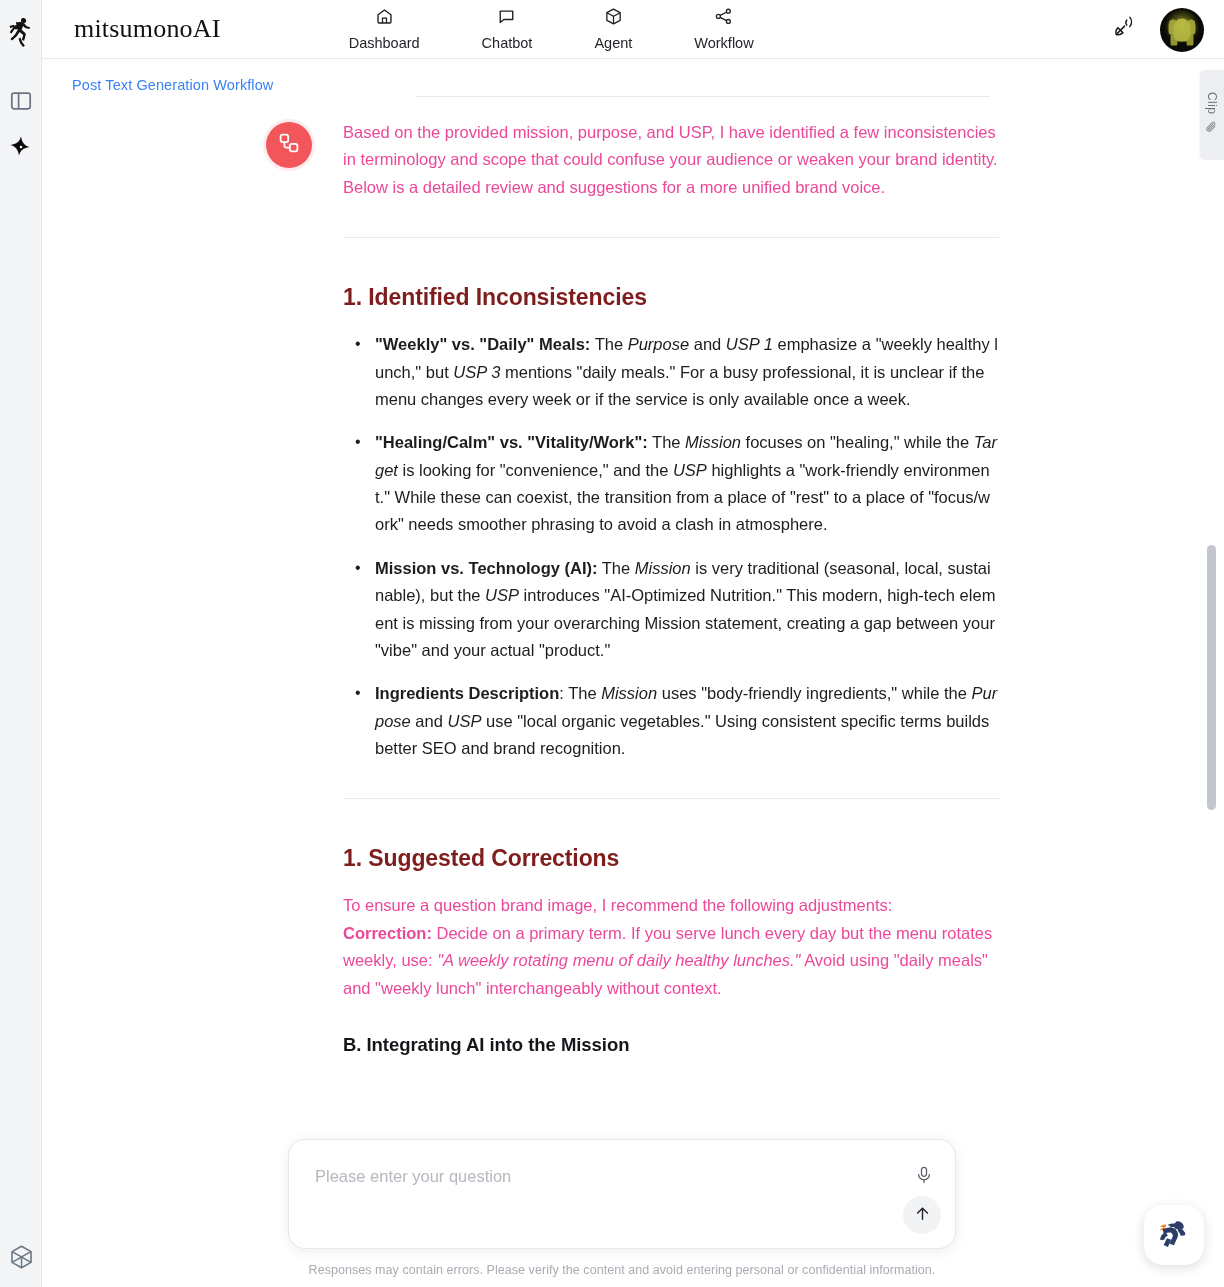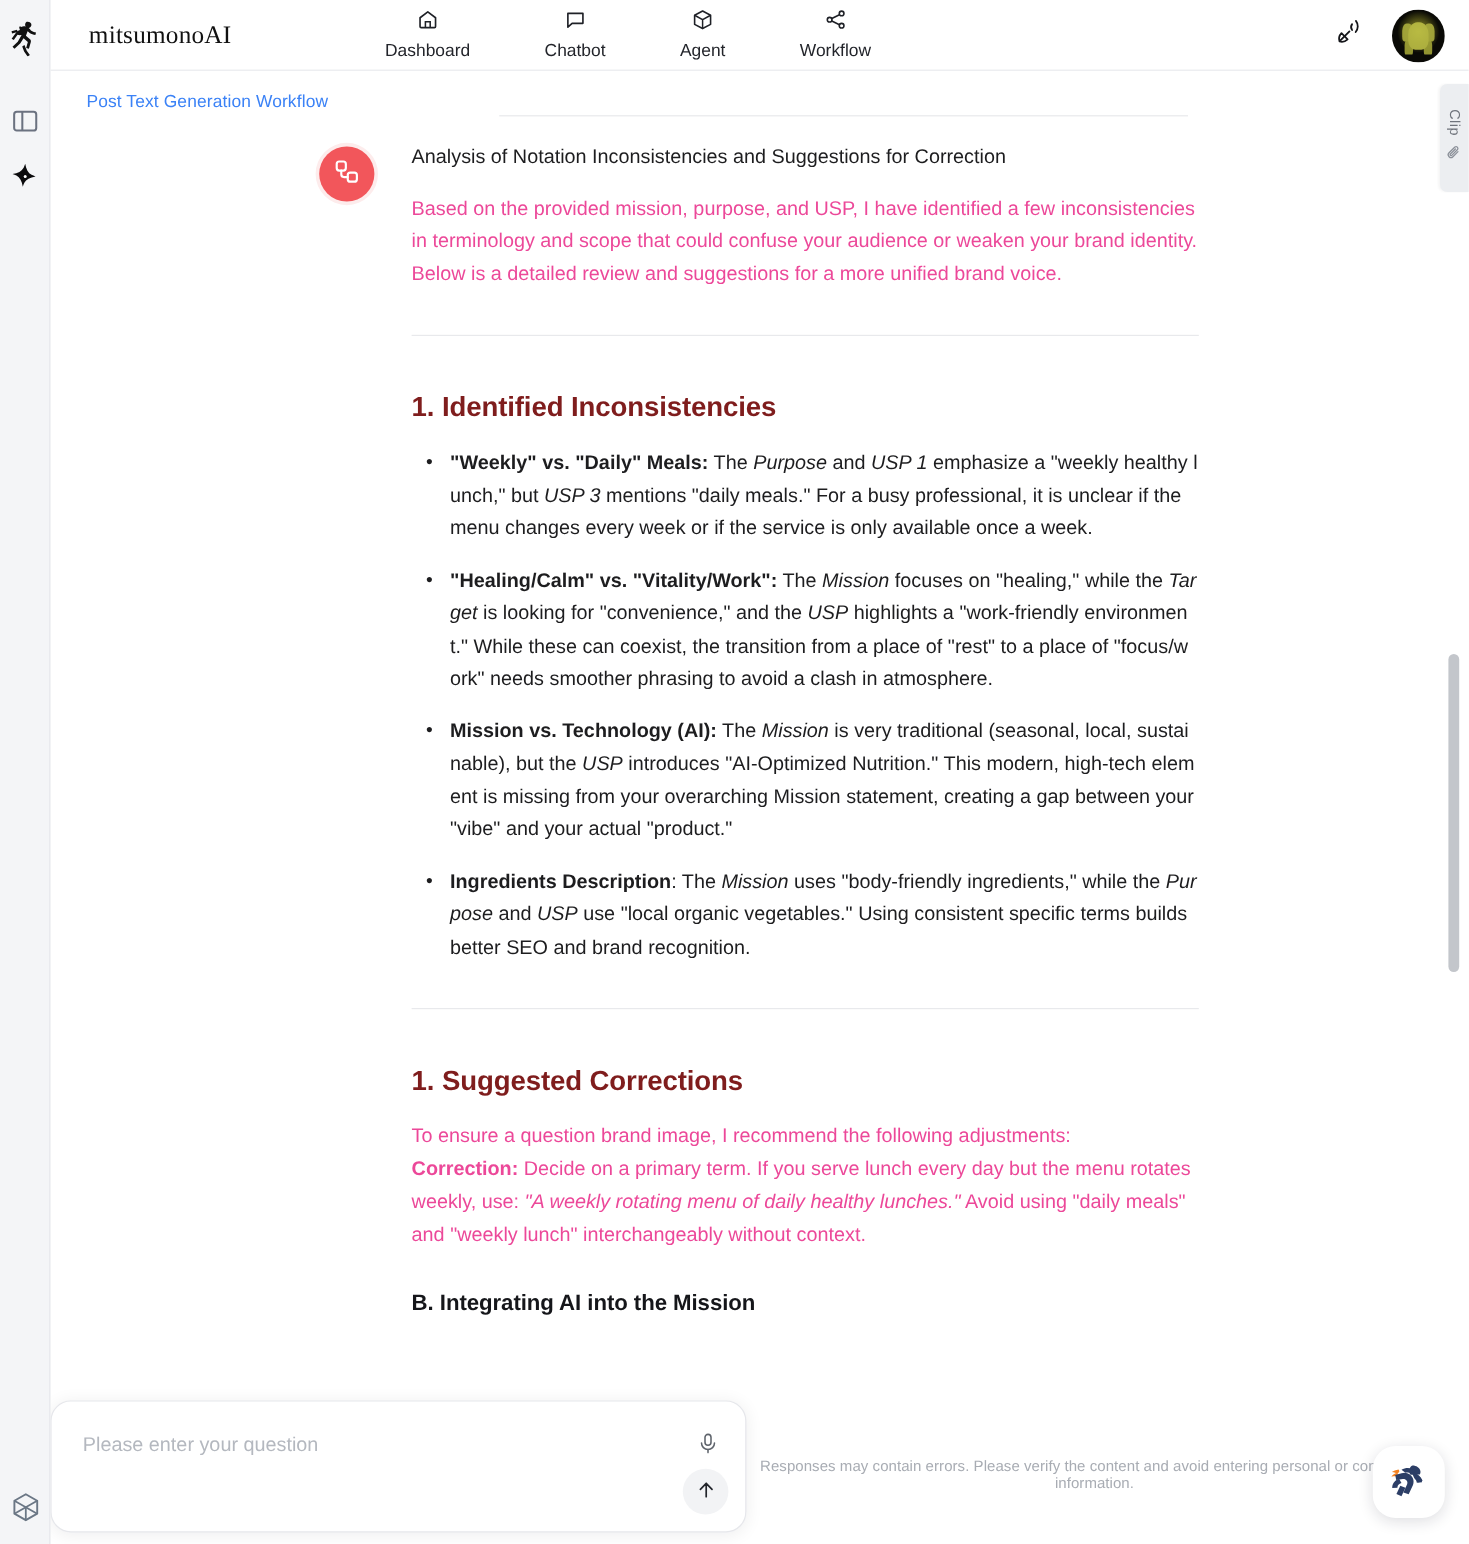--- a/index.html
+++ b/index.html
@@ -28,21 +28,21 @@
   .rail-bottom { position:absolute; bottom:12px; left:0; width:42px; display:flex; justify-content:center; }
 
   
   .topbar {
     position:absolute; left:42px; top:0; width:1182px; height:59px;
     background:#fff; border-bottom:1px solid #e9eaee;
     display:flex; align-items:center; z-index: 25;
   }
   .brand {
     margin-left:32px; font-family:"Liberation Serif", serif;
-    font-size:21px; letter-spacing:0.2px; color:#111; font-weight:400;
+    font-size:26px; letter-spacing:0.2px; color:#111; font-weight:400;
     white-space:nowrap;
   }
   .nav { display:flex; align-items:center; margin-left:128px; gap:62px; }
   .nav-item {
     display:flex; align-items:center; gap:9px; cursor:pointer;
     color:#23252b; font-size:14.5px; white-space:nowrap;flex-direction:column;
   }
   .nav-item svg { display:block; }
   .topbar-right {
     position:absolute; right:20px; top:0; height:59px;
@@ -136,21 +136,21 @@
     display:flex; flex-direction:column; align-items:center; justify-content:center;
     gap:6px; cursor:pointer; z-index:28; box-shadow:-1px 0 2px rgba(0,0,0,.04);
   }
   .clip-label {
     writing-mode:vertical-rl; font-size:12px; color:#6f747c; letter-spacing:.4px;
   }
 
   
   .composer-wrap {
     position:absolute; left:42px; bottom:0; width:1160px; z-index:20;
-    display:flex; align-items:center;
+    display:flex; flex-direction:column; align-items:center;
     background:linear-gradient(to bottom, rgba(255,255,255,0) 0%, #fff 26%);
     padding-top:22px; padding-bottom:10px;
   }
   .composer {
     position:relative; width:668px; height:110px;
     background:#fff; border:1px solid #e6e7eb; border-radius:17px;
     box-shadow:0 2px 14px rgba(17,20,24,.07);
   }
   .composer-input {
     position:absolute; left:24px; top:26px; width:560px;
@@ -305,21 +305,20 @@
           <span>
             <svg width="24" height="24" viewBox="0 0 24 24" fill="none" aria-hidden="true">
               <rect x="3.6" y="3.6" width="7.6" height="7.6" rx="2.1" stroke="#fff" stroke-width="1.8"></rect>
               <rect x="12.8" y="12.8" width="7.6" height="7.6" rx="2.1" stroke="#fff" stroke-width="1.8"></rect>
               <path d="M7.4 11.2v3.1a2.3 2.3 0 0 0 2.3 2.3h3.1" stroke="#fff" stroke-width="1.8" stroke-linecap="round"></path>
             </svg>
           </span>
         </div>
 
         <div class="msg-body">
-          <div class="lead-title">Analysis of Notation Inconsistencies and Suggestions for Correction</div>
           <p class="para">Based on the provided mission, purpose, and USP, I have identified a few inconsistencies in terminology and scope that could confuse your audience or weaken your brand identity. Below is a detailed review and suggestions for a more unified brand voice.</p>
 
           <div class="hr-mid"></div>
 
           <h2 class="h2">1. Identified Inconsistencies</h2>
           <ul class="bullets">
               <li><span class="b">"Weekly" vs. "Daily" Meals:</span><span class=""> The </span><span class="i">Purpose</span><span class=""> and </span><span class="i">USP 1</span><span class=""> emphasize a "weekly healthy lunch," but </span><span class="i">USP 3</span><span class=""> mentions "daily meals." For a busy professional, it is unclear if the menu changes every week or if the service is only available once a week.</span></li>
               <li><span class="b">"Healing/Calm" vs. "Vitality/Work":</span><span class=""> The </span><span class="i">Mission</span><span class=""> focuses on "healing," while the </span><span class="i">Target</span><span class=""> is looking for "convenience," and the </span><span class="i">USP</span><span class=""> highlights a "work-friendly environment." While these can coexist, the transition from a place of "rest" to a place of "focus/work" needs smoother phrasing to avoid a clash in atmosphere.</span></li>
               <li><span class="b">Mission vs. Technology (AI):</span><span class=""> The </span><span class="i">Mission</span><span class=""> is very traditional (seasonal, local, sustainable), but the </span><span class="i">USP</span><span class=""> introduces "AI-Optimized Nutrition." This modern, high-tech element is missing from your overarching Mission statement, creating a gap between your "vibe" and your actual "product."</span></li>
               <li><span class="b">Ingredients Description</span><span>:</span><span class=""> The </span><span class="i">Mission</span><span class=""> uses "body-friendly ingredients," while the </span><span class="i">Purpose</span><span class=""> and </span><span class="i">USP</span><span class=""> use "local organic vegetables." Using consistent specific terms builds better SEO and brand recognition.</span></li>

